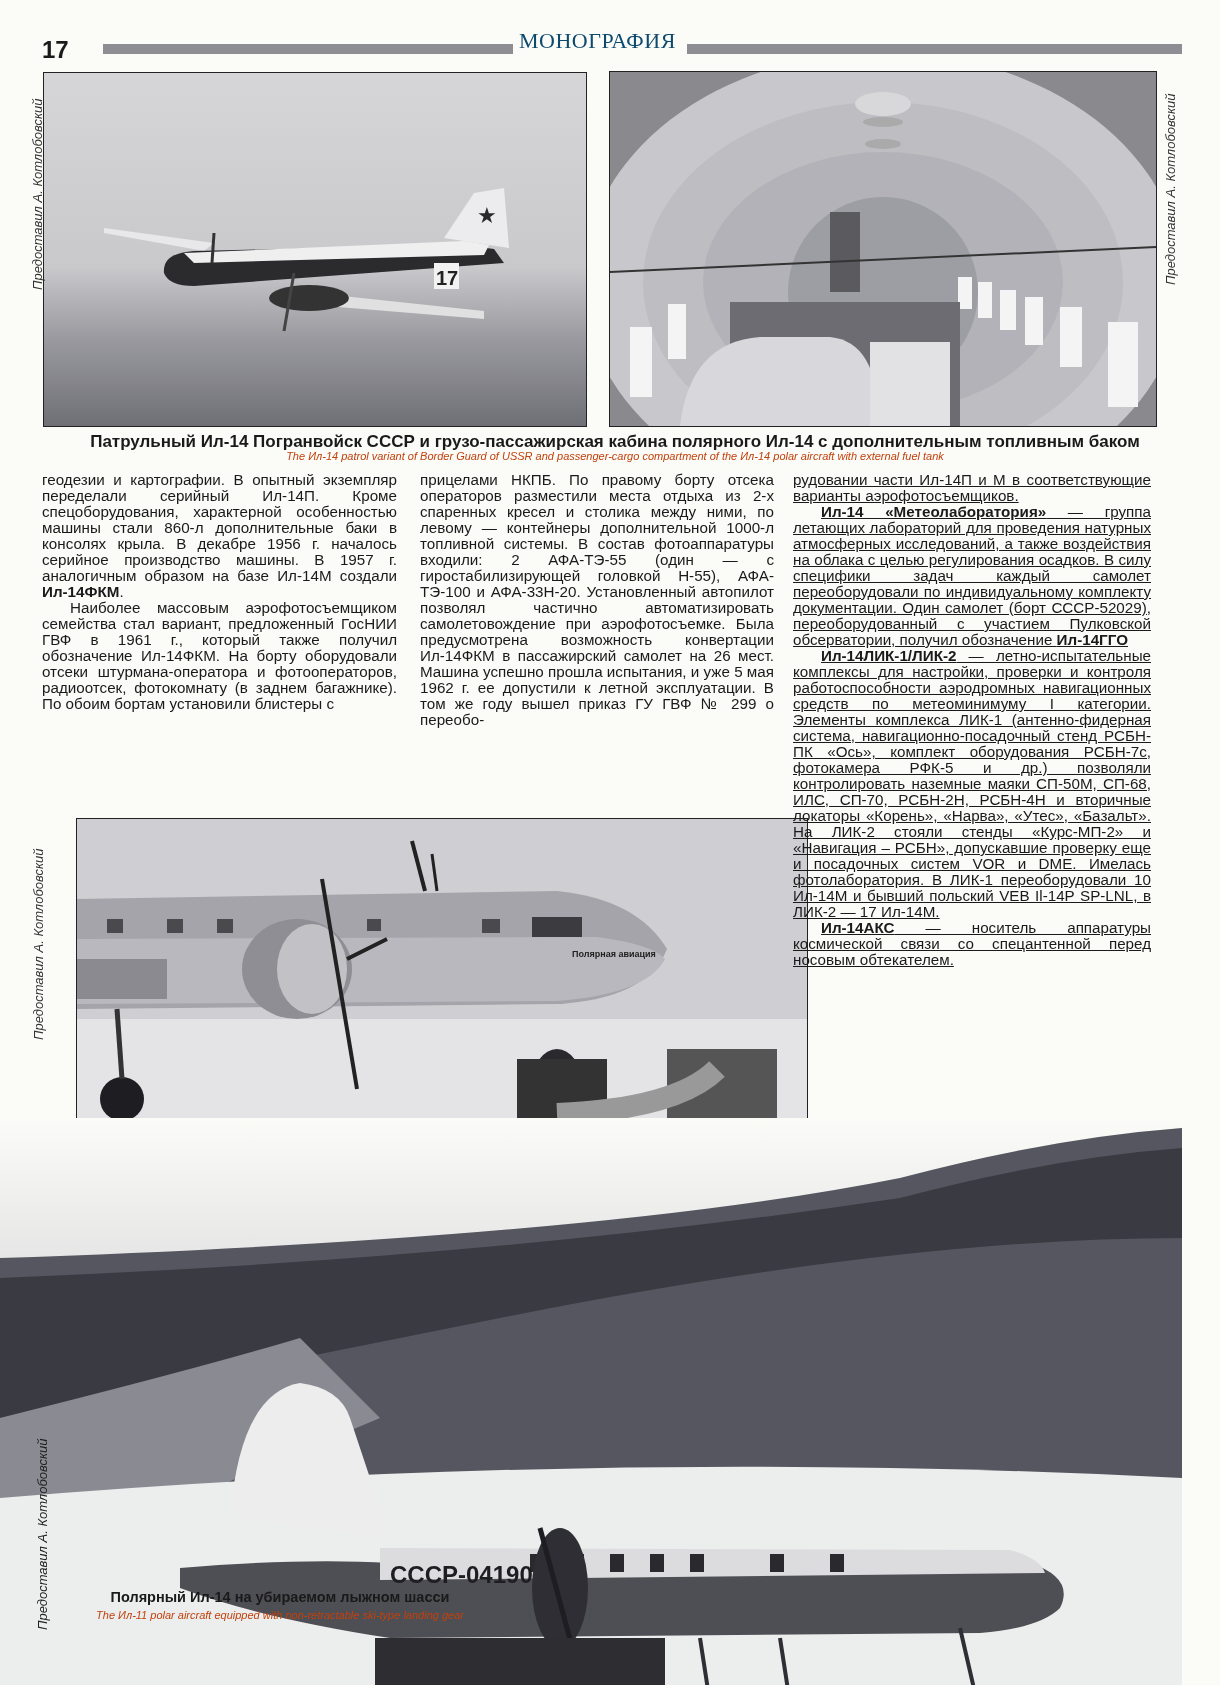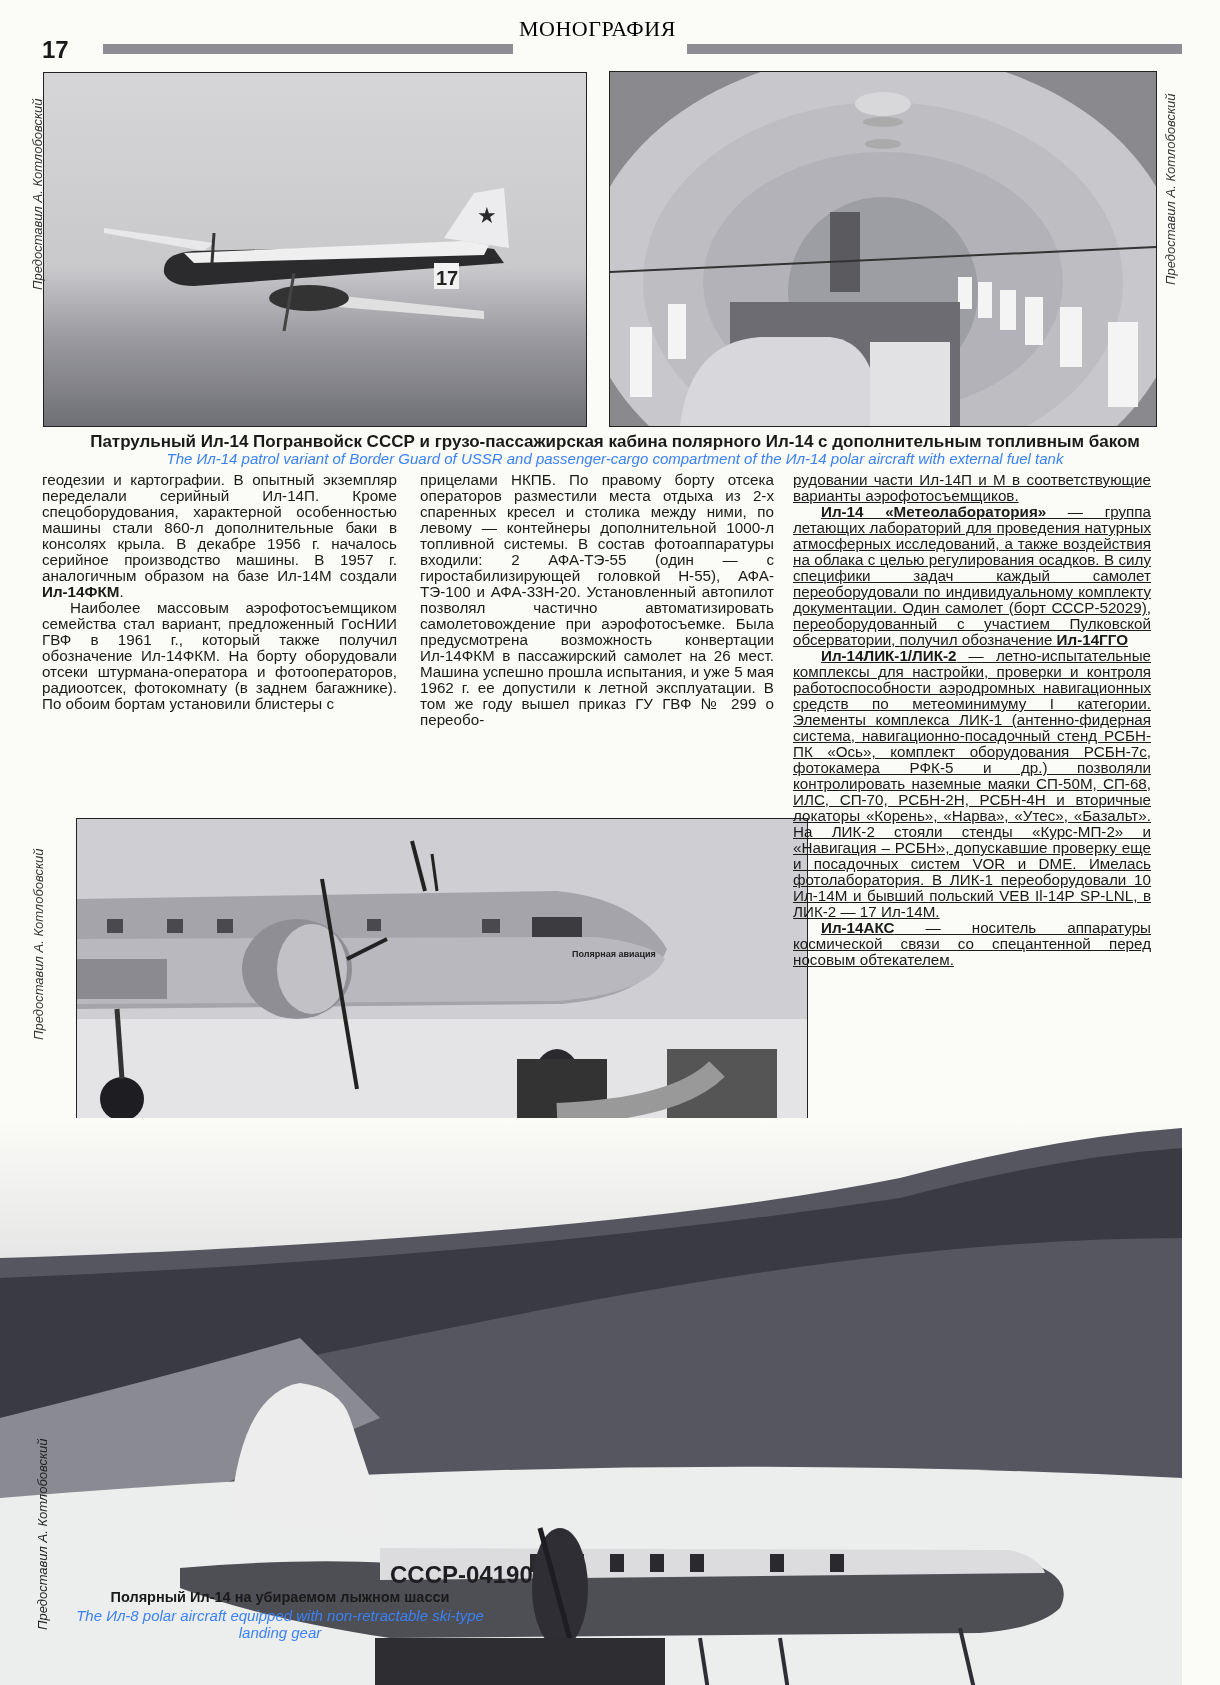--- a/index.html
+++ b/index.html
@@ -7,41 +7,41 @@
     width: 1220px; height: 1685px; position: relative; overflow: hidden;
     background: #fbfbf8;
     font-family: "Liberation Sans", "DejaVu Sans", sans-serif;
     color: #1a1a1a;
   }
   
   .page-num { position: absolute; left: 42px; top: 36px; font-size: 24px; font-weight: bold; font-family: "Liberation Sans", sans-serif; }
   .hdr-bar { position: absolute; top: 44px; height: 10px; background: #8d8d93; }
   .hdr-bar.l { left: 103px; width: 410px; }
   .hdr-bar.r { left: 687px; width: 495px; }
-  .hdr-title { position: absolute; left: 519px; top: 16px; font-family: "Liberation Serif", "DejaVu Serif", serif; font-size: 22px; letter-spacing: 0.5px; color: #000000; }
+  .hdr-title { position: absolute; left: 519px; top: 28px; font-family: "Liberation Serif", "DejaVu Serif", serif; font-size: 22px; letter-spacing: 0.5px; color: #0c4a6e; }
 
   
   .photo { position: absolute; border: 1px solid #222; overflow: hidden; }
   .photo svg { display: block; width: 100%; height: 100%; }
   #photo1 { left: 43px; top: 72px; width: 542px; height: 353px; }
   #photo2 { left: 609px; top: 71px; width: 546px; height: 354px; }
   #photo3 { left: 44px; top: 818px; width: 730px; height: 302px; margin-left: 32px; }
   #photo4 { left: 0; top: 1118px; width: 1182px; height: 567px; border: none; }
 
   .credit {
     position: absolute; font-style: italic; font-size: 13px; color: #333;
     transform-origin: left top; white-space: nowrap;
   }
   #credit1 { left: 30px; top: 290px; transform: rotate(-90deg); }
   #credit2 { left: 1163px; top: 285px; transform: rotate(-90deg); }
   #credit3 { left: 31px; top: 1040px; transform: rotate(-90deg); }
   #credit4 { left: 35px; top: 1630px; transform: rotate(-90deg); z-index: 5; color: #222; }
 
   .cap-main { position: absolute; font-weight: bold; font-size: 17px; text-align: center; white-space: nowrap; }
-  .cap-sub { position: absolute; font-style: italic; font-size: 15px; text-align: center; white-space: nowrap; color: #3b82f6; }
+  .cap-sub { position: absolute; font-style: italic; font-size: 11px; text-align: center; white-space: nowrap; color: #c2410c; }
   #cap1-main { left: 40px; width: 1150px; top: 432px; }
   #cap1-sub { left: 40px; width: 1150px; top: 450px; }
   #cap2-main { left: 44px; width: 730px; top: 1157px; }
   #cap2-sub { left: 44px; width: 730px; top: 1176px; }
   #cap3-main { left: 60px; width: 440px; top: 1589px; z-index: 5; font-size: 14.5px; }
   #cap3-sub { left: 60px; width: 440px; top: 1607px; z-index: 5; white-space: normal; line-height: 17px; }
 
   
   .col { position: absolute; font-size: 15.2px; line-height: 16px; text-align: justify; }
   .col p { margin: 0; }
@@ -205,13 +205,13 @@
       <line x1="960" y1="510" x2="975" y2="575" stroke="#2e2e34" stroke-width="4"></line>
       <rect x="680" y="575" width="150" height="10" fill="#2a2a2e"></rect>
       <rect x="930" y="570" width="150" height="10" fill="#2a2a2e"></rect>
     </g>
     <rect x="375" y="520" width="290" height="47" fill="#2e2e32"></rect>
   </svg>
 </div>
 <div class="credit" id="credit4">Предоставил А. Котлобовский</div>
 
 <div class="cap-main" id="cap3-main">Полярный Ил-14 на убираемом лыжном шасси</div>
-<div class="cap-sub" id="cap3-sub">The Ил-8 polar aircraft equipped with non-retractable ski-type landing gear</div>
+<div class="cap-sub" id="cap3-sub">The Ил-11 polar aircraft equipped with non-retractable ski-type landing gear</div>
 
 </body></html>

